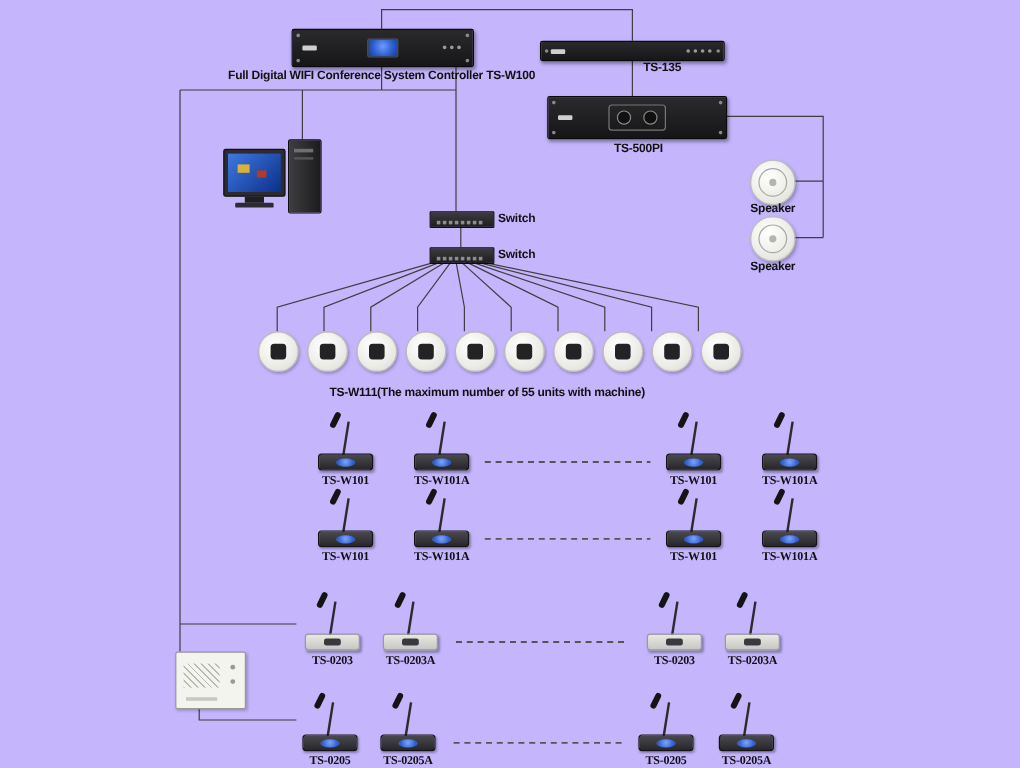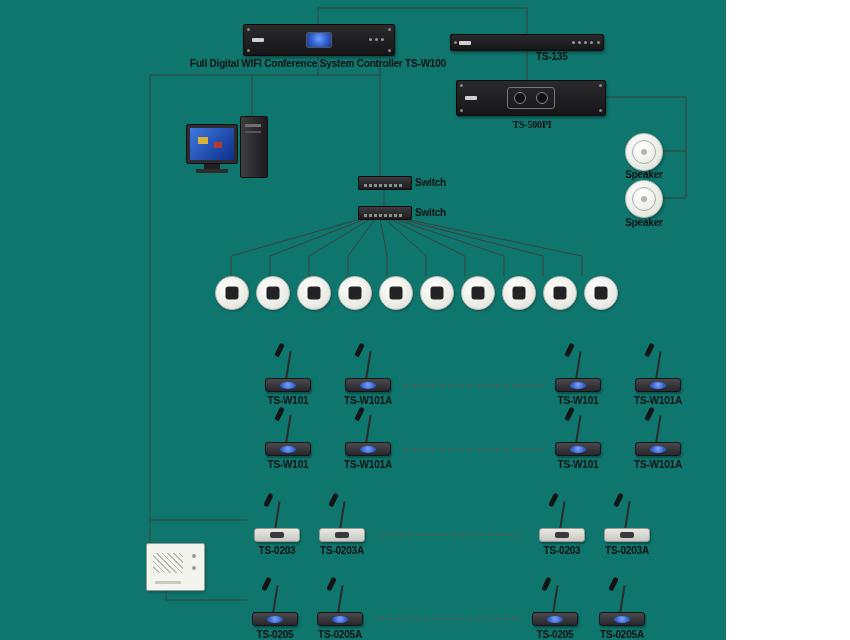--- a/index.html
+++ b/index.html
@@ -1,16 +1,16 @@
 <!DOCTYPE html>
 <html><head>
 <meta charset="utf-8">
 <style>
   html,body{margin:0;padding:0;background:#fff;}
-  #stage{position:relative;width:726px;height:640px;background:#0f766e;overflow:hidden;
+  #stage{position:relative;width:850px;height:640px;background:#c4b5fd;overflow:hidden;
          font-family:"Liberation Sans",sans-serif;}
   svg.wires{position:absolute;left:0;top:0;z-index:0;}
 
   
   .plabel{position:absolute;font-size:10px;font-weight:700;color:#111;letter-spacing:-0.2px;
           white-space:nowrap;z-index:3;}
   .center{text-align:center;}
 
   
   .rack{position:absolute;background:linear-gradient(#2a2a2c,#161618);border:1px solid #0a0a0a;
@@ -71,21 +71,21 @@
   .wallbox{position:absolute;left:146px;top:543px;width:57px;height:46px;background:#f4f4ee;
            border:1px solid #9a9a94;border-radius:2px;box-shadow:1px 1.5px 2.5px rgba(0,0,0,.2);z-index:2;}
   .wallbox .vent{position:absolute;left:6px;top:9px;width:30px;height:20px;
            background:repeating-linear-gradient(45deg,#b9b9b3 0 1px,transparent 1px 4px);}
   .wallbox .d1,.wallbox .d2{position:absolute;width:4px;height:4px;border-radius:50%;
            background:#9a9a94;right:8px;}
   .wallbox .d1{top:10px;} .wallbox .d2{top:22px;}
   .wallbox .slot{position:absolute;left:8px;bottom:6px;width:26px;height:3px;background:#c9c9c3;}
 
   
-  .mic-unit{position:absolute;width:60px;height:64px;z-index:2;}
+  .mic-unit{position:absolute;width:60px;height:64px;z-index:2;font-family:Liberation Serif, serif;}
   .mic{position:relative;width:60px;height:48px;}
   .mic .neck{position:absolute;left:27px;top:7px;width:2px;height:29px;background:#2b2b2b;
              transform:rotate(9deg);transform-origin:bottom center;}
   .mic .cap{position:absolute;left:19px;top:-1px;width:5px;height:14px;background:#141414;
             border-radius:3px;transform:rotate(26deg);}
   .mic .base{position:absolute;left:7px;top:34px;width:46px;height:14px;border-radius:3px;
              background:linear-gradient(#4a4a4e,#27272b);border:1px solid #141416;
              box-shadow:1px 1.5px 2px rgba(0,0,0,.3);box-sizing:border-box;}
   .mic .screen{position:absolute;left:50%;top:3px;transform:translateX(-50%);width:16px;height:7px;
              border-radius:50%;background:radial-gradient(circle at 50% 40%, #7da3ff, #2e5fd0 70%);}
@@ -142,21 +142,21 @@
     <span class="screw" style="left:3px;top:3px;"></span>
     <span class="screw" style="right:3px;top:3px;"></span>
     <span class="screw" style="left:3px;bottom:3px;"></span>
     <span class="screw" style="right:3px;bottom:3px;"></span>
     <span class="logo"></span>
     <span class="knobbox">
       <span class="knob"></span>
         <span class="knob"></span>
     </span>
   </div>
-  <div class="plabel center" style="left:492px;top:119px;width:80px;font-family:Liberation Serif, serif;">TS-500PI</div>
+  <div class="plabel center" style="left:492px;top:119px;width:80px;">TS-500PI</div>
 
   <div class="speaker" style="left:625px;top:133px;"></div>
   <div class="plabel center" style="left:615px;top:169px;width:58px;">Speaker</div>
   <div class="speaker" style="left:625px;top:180px;"></div>
   <div class="plabel center" style="left:615px;top:217px;width:58px;">Speaker</div>
 
   <div class="monitor">
     <div class="mscreen">
         <i class="p1"></i>
         <i class="p2"></i>
@@ -198,20 +198,21 @@
   <div class="ceil"></div>
       <div class="ceil"></div>
       <div class="ceil"></div>
       <div class="ceil"></div>
       <div class="ceil"></div>
       <div class="ceil"></div>
       <div class="ceil"></div>
       <div class="ceil"></div>
       <div class="ceil"></div>
     </div>
+  <div class="plabel center" style="left:186px;top:322px;width:440px;">TS-W111(The maximum number of 55 units with machine)</div>
 
   <div class="mic-unit" style="left:258px;top:344px;">
     <div class="mic">
       <span class="neck"></span>
         <span class="cap"></span>
       <div class="base">
           <span class="screen"></span>
         </div>
     </div>
     <div class="lbl">TS-W101</div>

